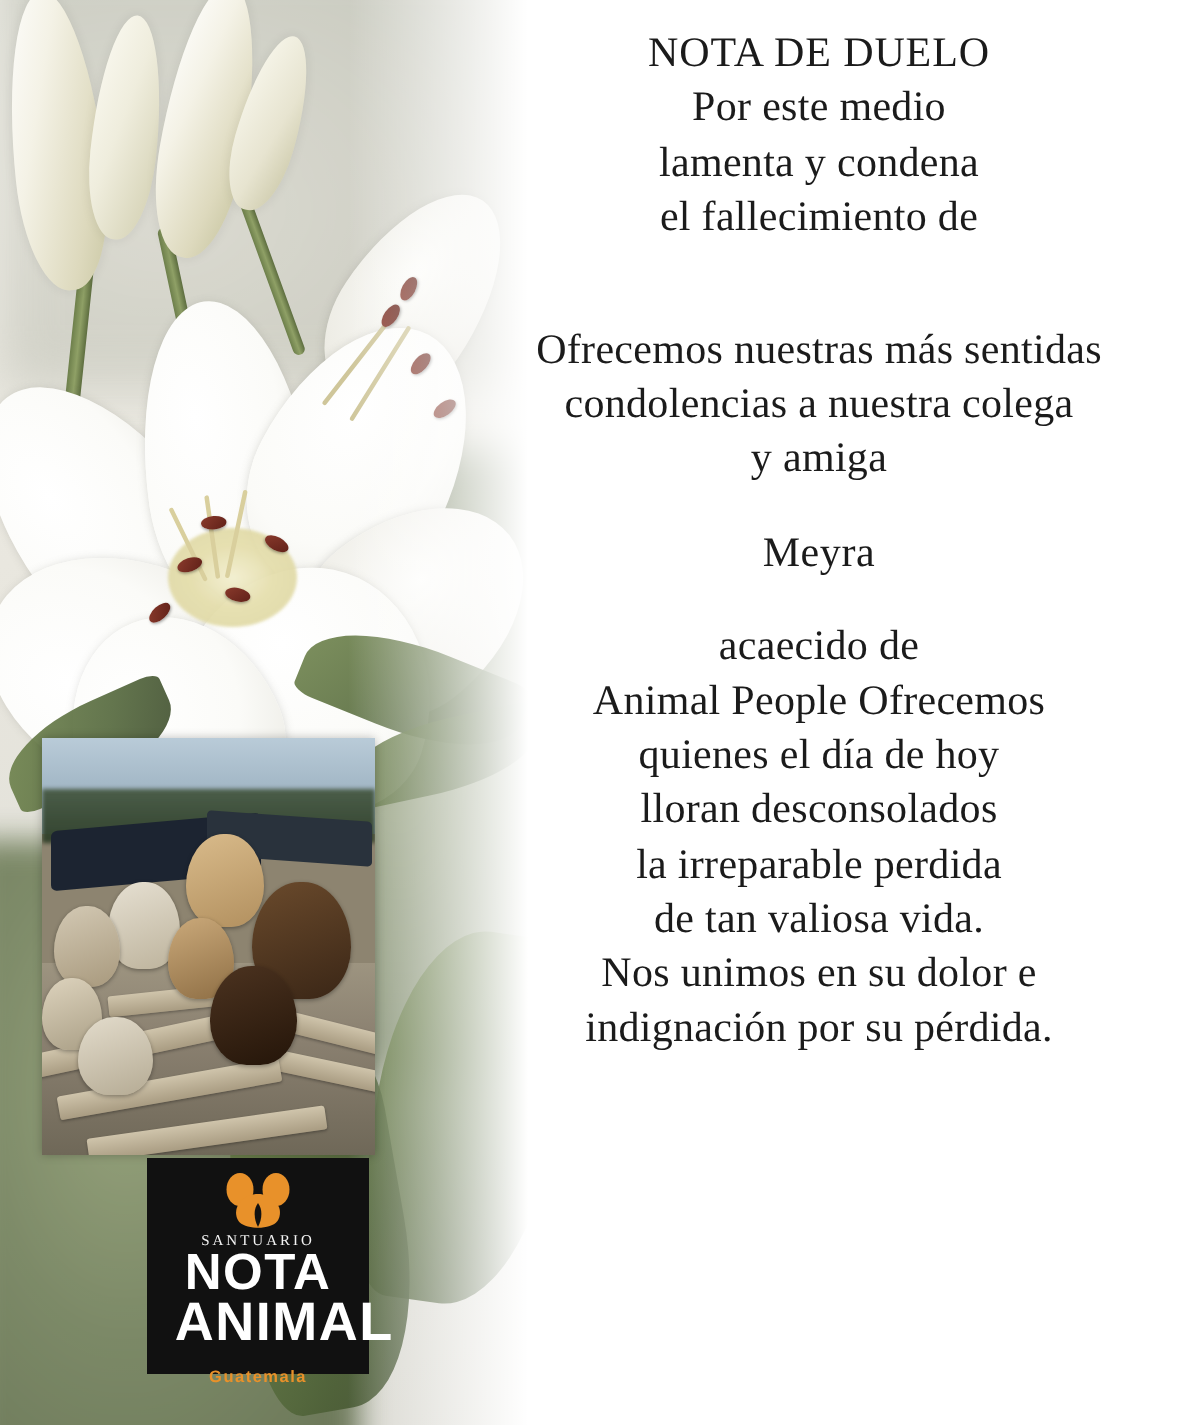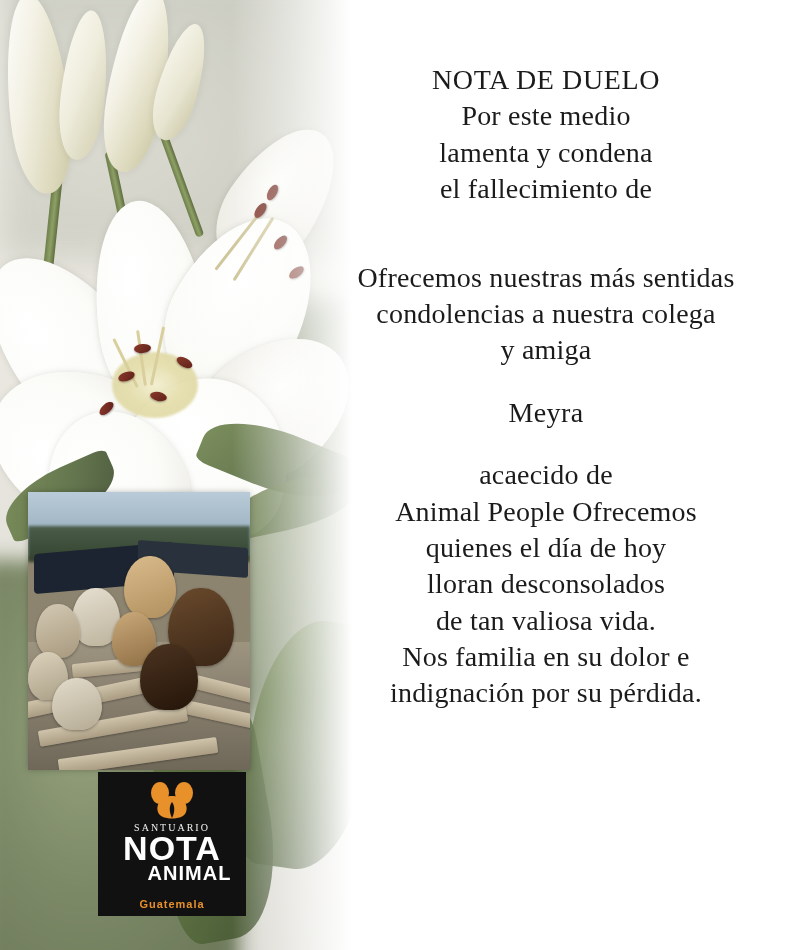--- a/index.html
+++ b/index.html
@@ -246,21 +246,21 @@
     margin-top: -2px;
   }
   .logo-word {
     color: #ffffff;
     font-family: "Liberation Sans", sans-serif;
     font-weight: bold;
     line-height: 0.92;
     letter-spacing: 1px;
   }
   .logo-vida { font-size: 34px; }
-  .logo-animal { font-size: 20px; margin-left: 35px; }
+  .logo-animal { font-size: 36px; margin-left: 35px; }
   .logo-country {
     color: #e8912a;
     font-family: "Liberation Sans", sans-serif;
     font-size: 11px;
     font-weight: bold;
     letter-spacing: 1px;
     margin-top: 15px;
   }
 
   
@@ -271,21 +271,21 @@
     width: 492px;
     text-align: center;
     color: #1b1b1b;
     font-family: "Liberation Serif", serif;
     font-size: 28px;
     line-height: 1.30;
     letter-spacing: 0.2px;
   }
   .notice .line { display: block; white-space: nowrap; }
   .notice .spacer { display: block; height: 26px; }
-  .notice .title { letter-spacing: 0.6px; margin-top: 44px; }
+  .notice .title { letter-spacing: 0.6px; }
   .notice .name { letter-spacing: 0.4px; }
 </style>
 </head>
 <body>
 
 <div class="poster">
 
   <div class="floral">
     <div class="floral-bg-top"></div>
     <div class="floral-bg-green"></div>
@@ -385,18 +385,19 @@
     <span class="line">y amiga</span>
 
     <span class="spacer"></span>
     <span class="line name">Meyra</span>
     <span class="spacer"></span>
 
     <span class="line">acaecido de</span>
     <span class="line">Animal People Ofrecemos</span>
     <span class="line">quienes el día de hoy</span>
     <span class="line">lloran desconsolados</span>
+    <span class="line">la irreparable perdida</span>
     <span class="line">de tan valiosa vida.</span>
-    <span class="line">Nos familia en su dolor e</span>
+    <span class="line">Nos unimos en su dolor e</span>
     <span class="line">indignación por su pérdida.</span>
   </div>
 
 </div>
 
 </body></html>

